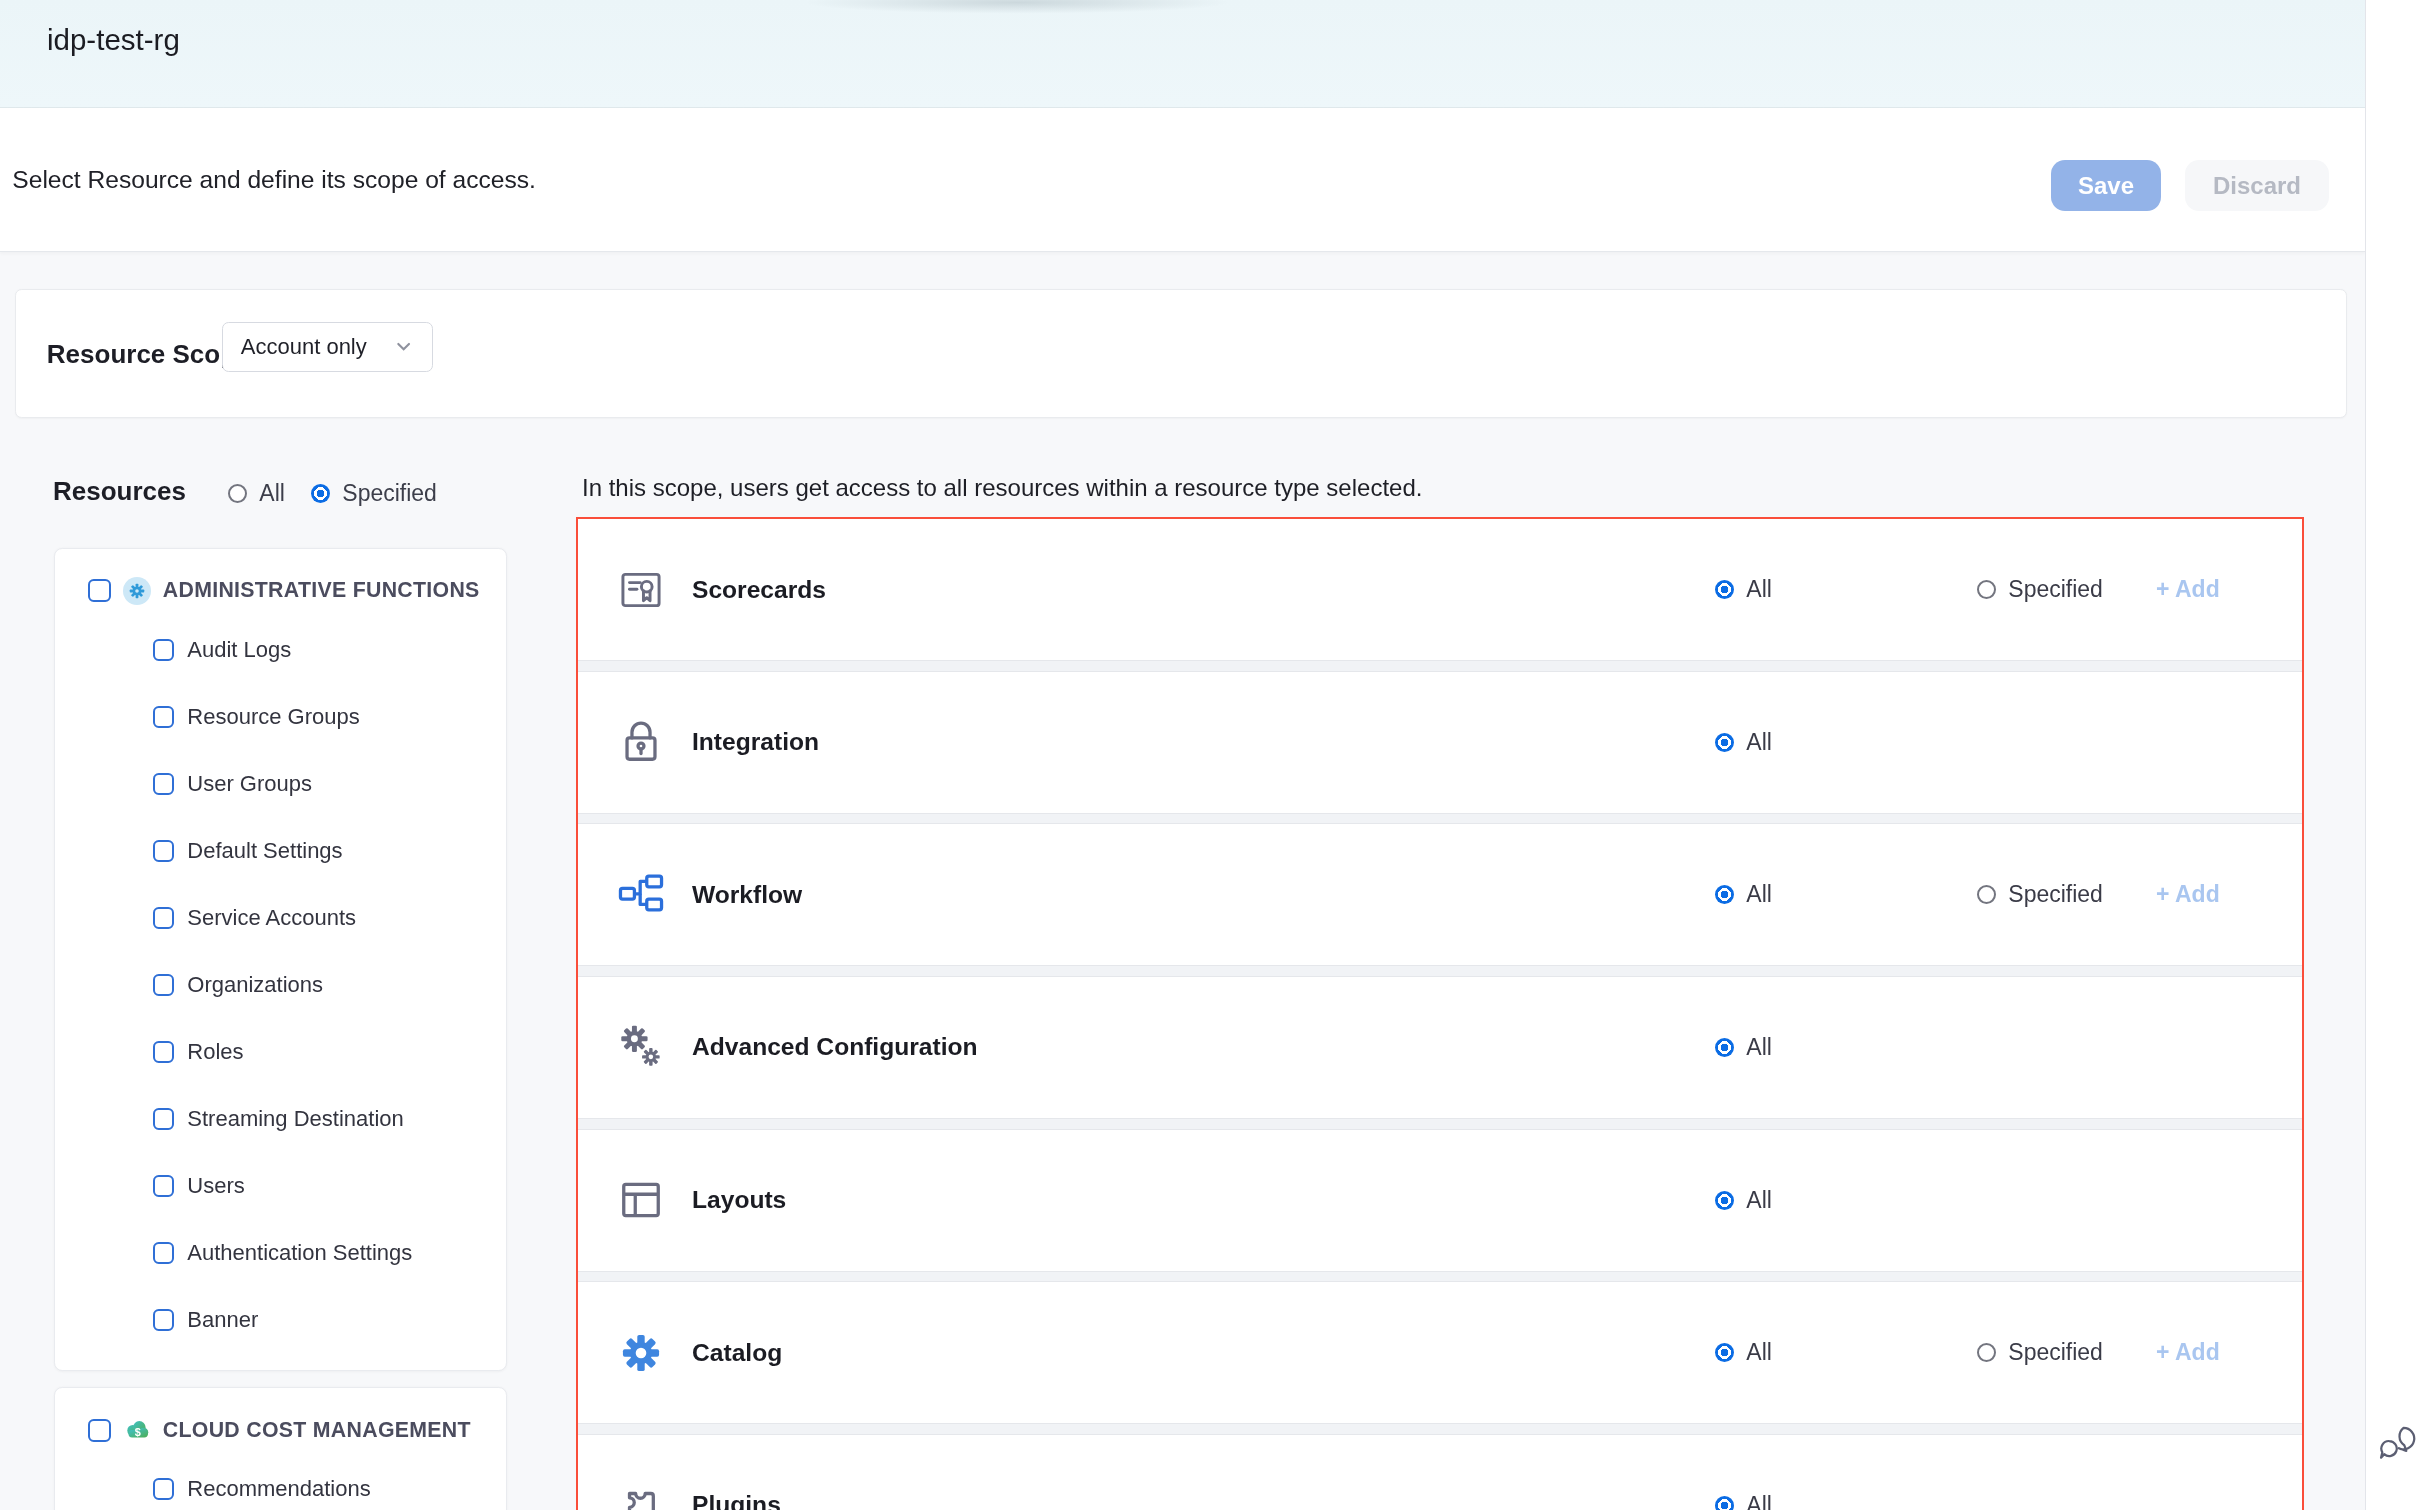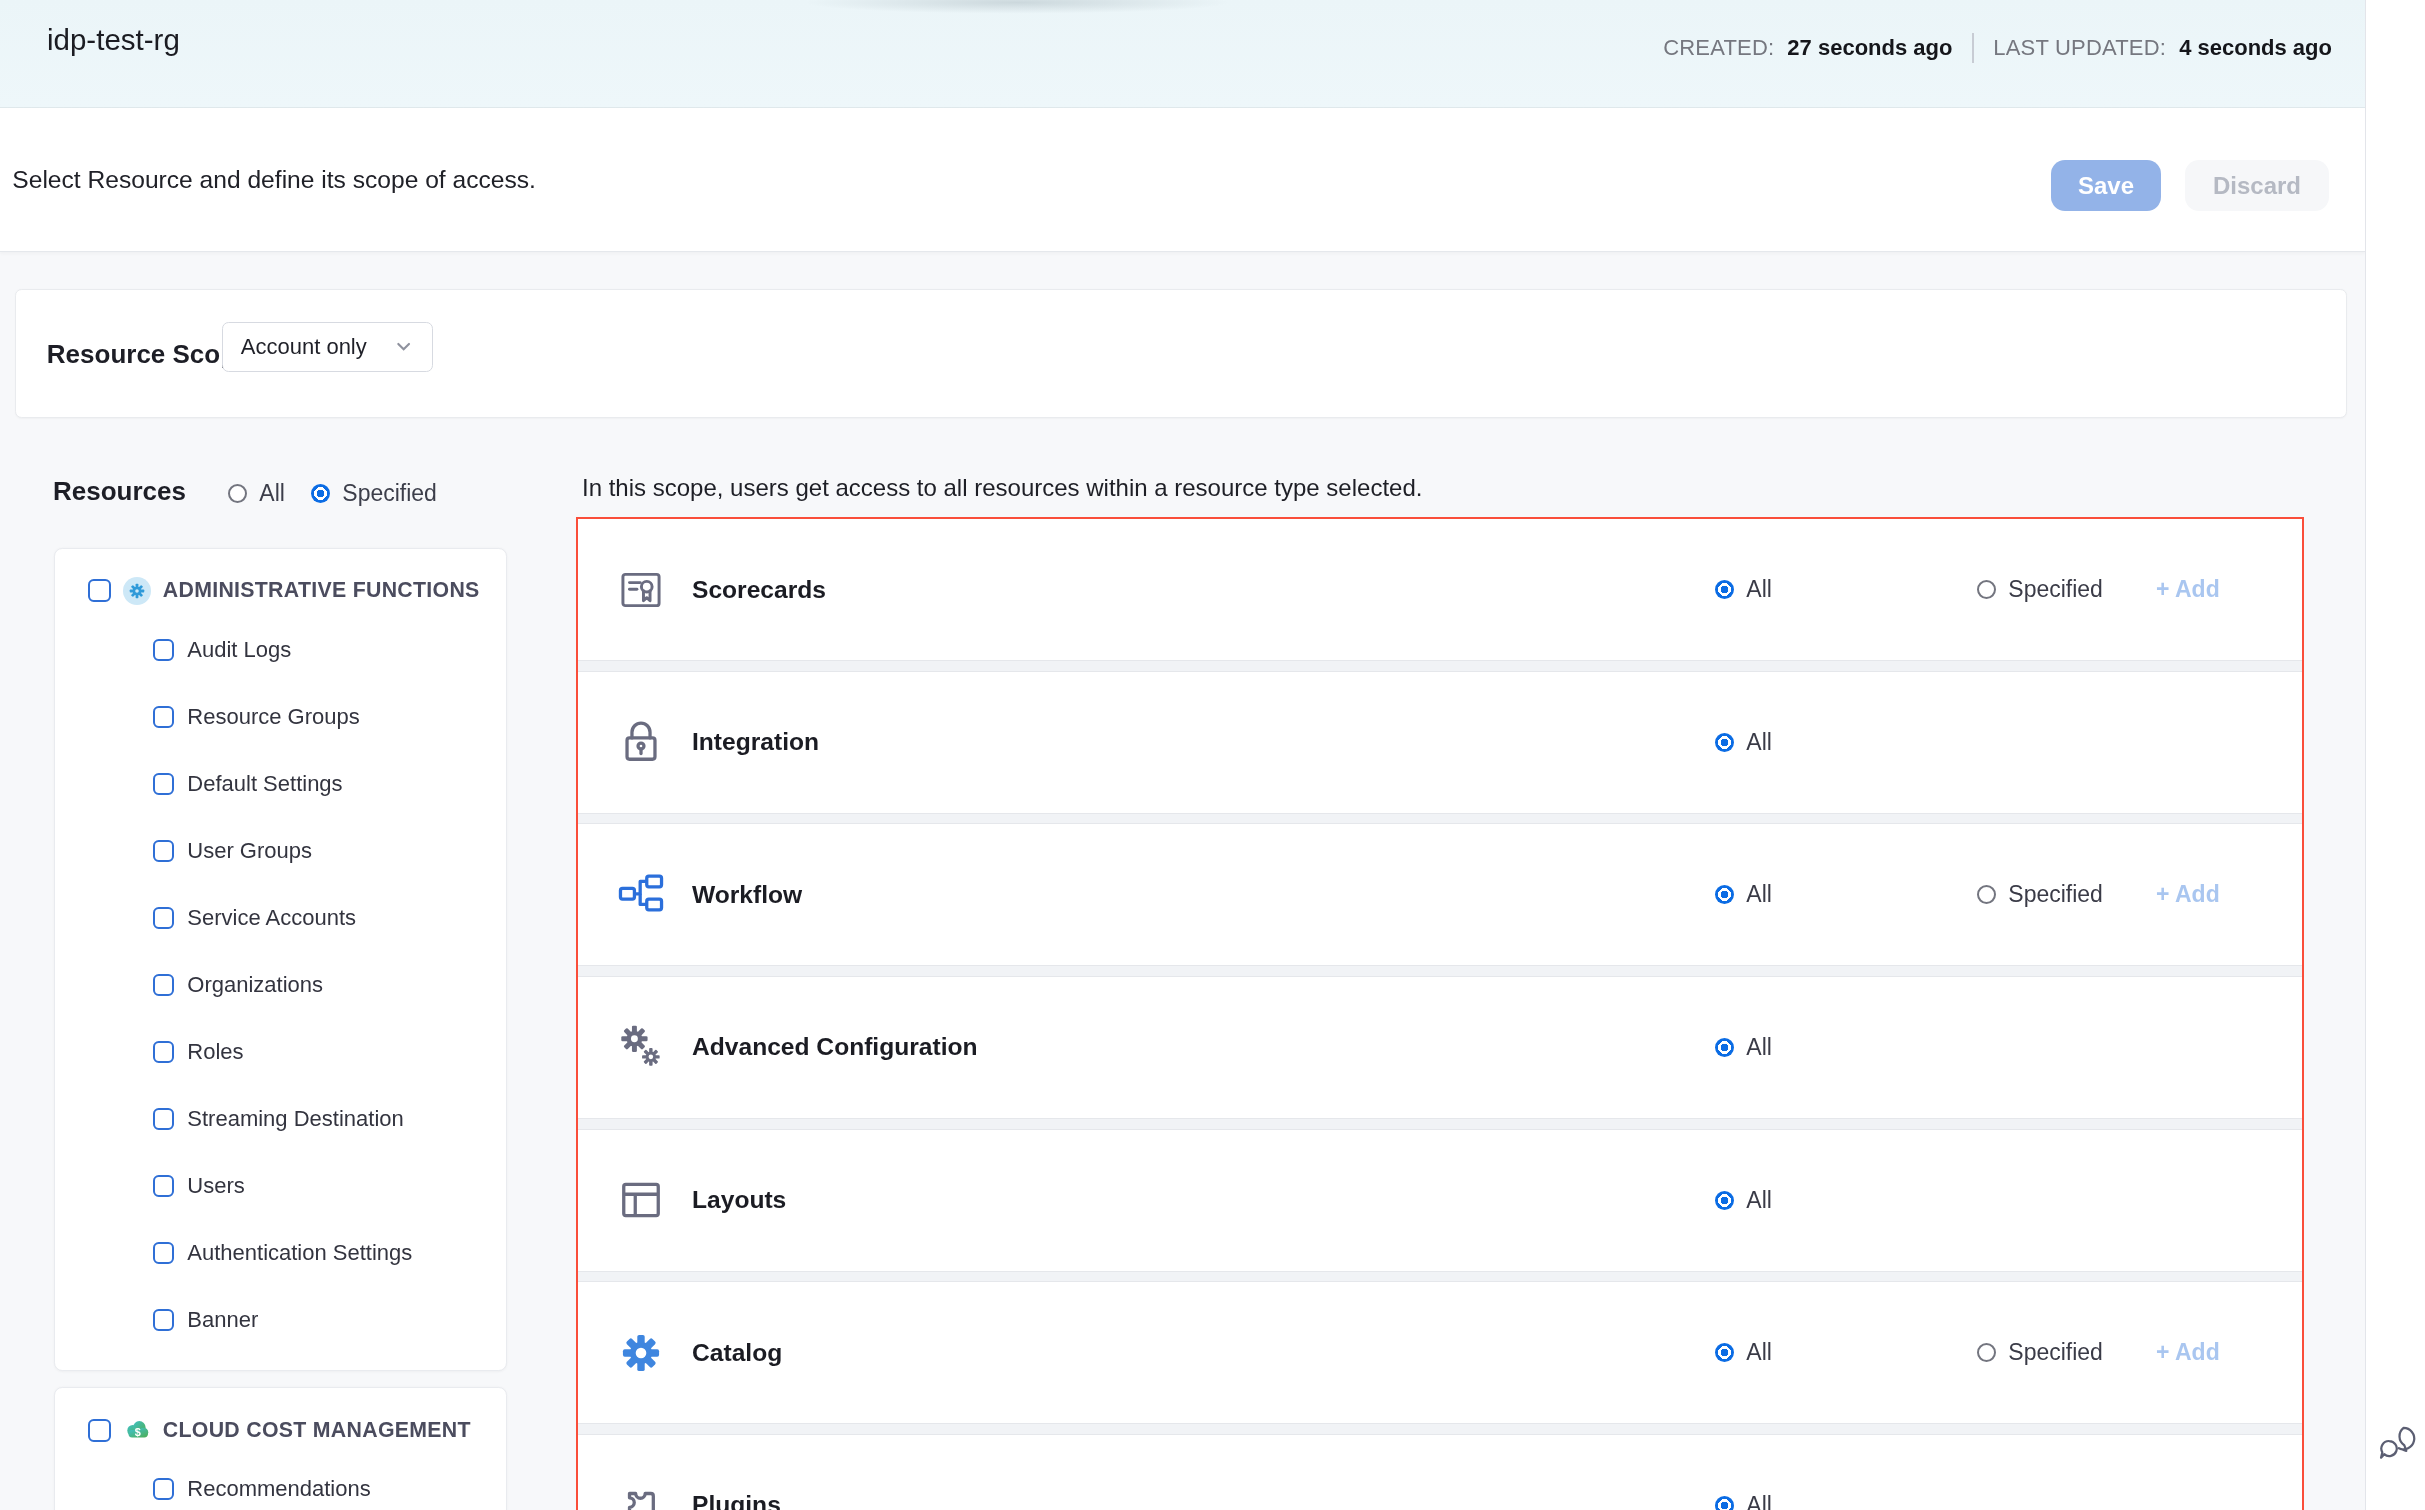--- a/index.html
+++ b/index.html
@@ -82,27 +82,20 @@
   .chat-ic { position:absolute; left:13px; top:1425px; width:38px; height:36px; cursor:pointer; }
 
   svg { display:block; width:100%; height:100%; }
 </style>
 </head>
 <body>
 
 <header class="topbar">
   <div class="smudge"></div>
   <div class="page-title">idp-test-rg</div>
-  <div class="meta">
-    <span class="lbl">CREATED:</span>
-    <span class="val">27 seconds ago</span>
-    <span class="vsep"></span>
-    <span class="lbl">LAST UPDATED:</span>
-    <span class="val">4 seconds ago</span>
-  </div>
 </header>
 
 <div class="actionbar">
   <div class="desc">Select Resource and define its scope of access.</div>
   <button class="btn btn-save">Save</button>
   <button class="btn btn-discard">Discard</button>
 </div>
 
 <div class="scope-card">
   <div class="sc-label">Resource Scope</div>
@@ -154,25 +147,25 @@
       <div class="g-item">
         <span class="cb"></span>
         <span class="g-label">Audit Logs</span>
       </div>
       <div class="g-item">
         <span class="cb"></span>
         <span class="g-label">Resource Groups</span>
       </div>
       <div class="g-item">
         <span class="cb"></span>
+        <span class="g-label">User Groups</span>
+      </div>
+      <div class="g-item">
+        <span class="cb"></span>
         <span class="g-label">Default Settings</span>
-      </div>
-      <div class="g-item">
-        <span class="cb"></span>
-        <span class="g-label">User Groups</span>
       </div>
       <div class="g-item">
         <span class="cb"></span>
         <span class="g-label">Service Accounts</span>
       </div>
       <div class="g-item">
         <span class="cb"></span>
         <span class="g-label">Organizations</span>
       </div>
       <div class="g-item">

